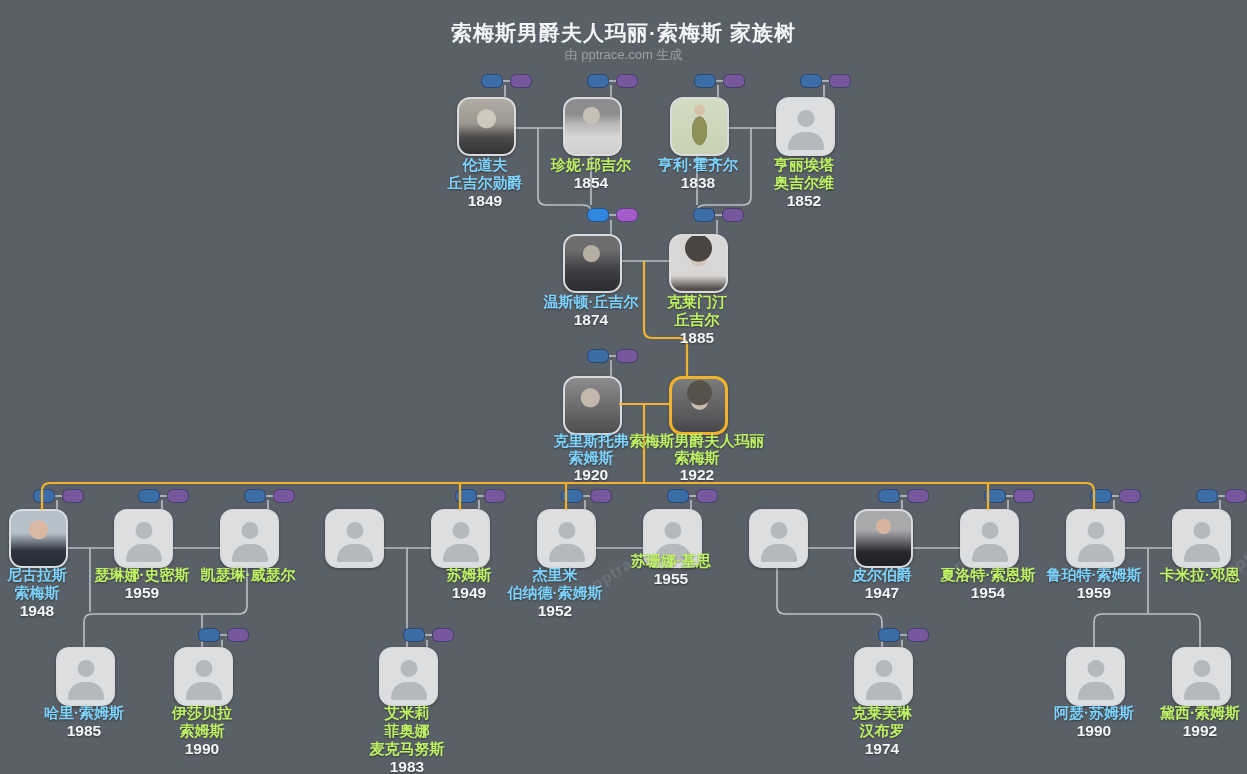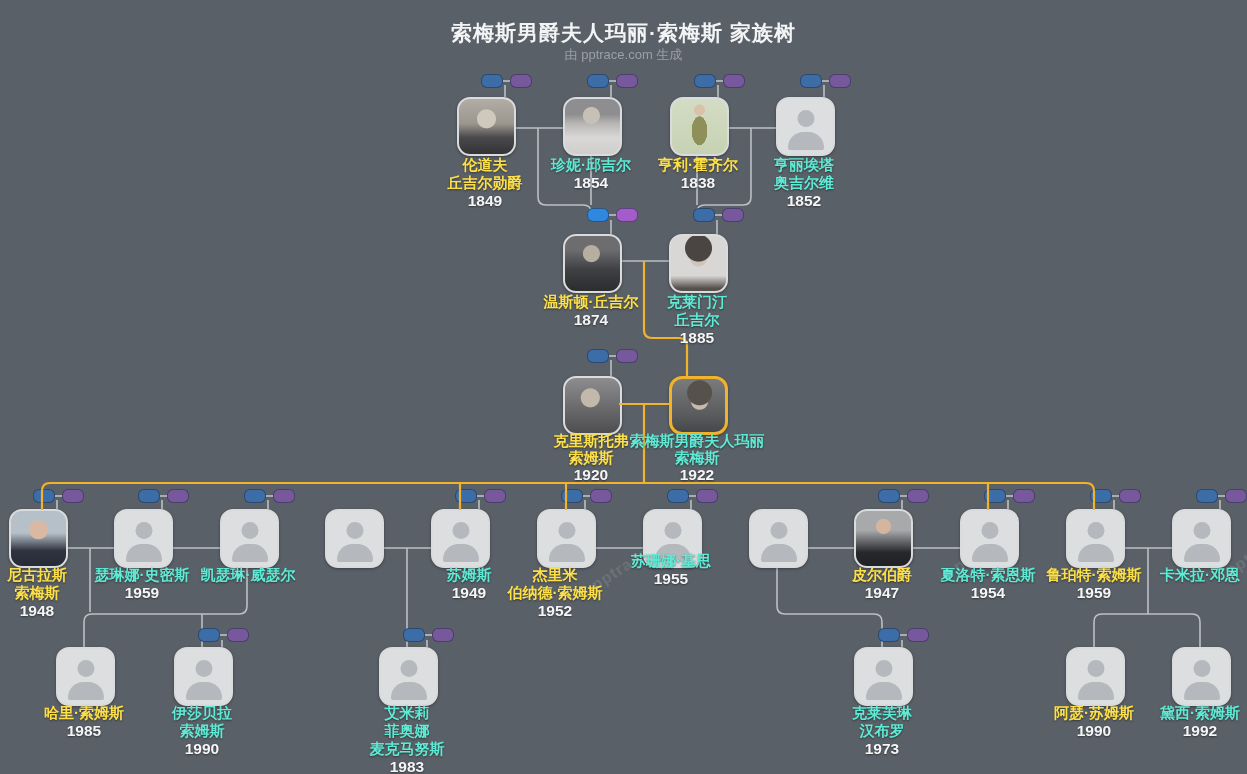--- a/index.html
+++ b/index.html
@@ -51,22 +51,22 @@
   .pill.blue{background:#3d6da6;}
   .pill.purple{background:#78589d;}
   .pills.bright .pill.blue{background:#2f88dd;}
   .pills.bright .pill.purple{background:#a55ccb;}
   .plink{width:7px;height:1.6px;background:#a7adb4;}
   .label{position:absolute;width:180px;text-align:center;z-index:5;
          font-weight:700;font-size:15px;line-height:18px;
          text-shadow:0 1px 2px rgba(0,0,0,.45);}
   .label.tight{line-height:17px;}
   .label span{display:block;}
-  .nm.m{color:#fde047;}
-  .nm.f{color:#5eead4;}
+  .nm.m{color:#7dd3fc;}
+  .nm.f{color:#bef264;}
   .yr{color:#f4f5f6;font-size:15.5px;}
 </style>
 </head>
 <body>
 
 <div id="title">索梅斯男爵夫人玛丽·索梅斯 家族树</div>
 <div id="subtitle">由 pptrace.com 生成</div>
 
 <svg class="layer lines" width="1247" height="774">
   <g fill="none" stroke="#ccd1d6" stroke-width="1.6" opacity="0.85">
@@ -433,21 +433,21 @@
   </div>
 <div class="label" style="left:317px;top:704px">
     <span class="nm f">艾米莉</span>
     <span class="nm f">菲奥娜</span>
     <span class="nm f">麦克马努斯</span>
     <span class="yr">1983</span>
   </div>
 <div class="label" style="left:792px;top:704px">
     <span class="nm f">克莱芙琳</span>
     <span class="nm f">汉布罗</span>
-    <span class="yr">1973</span>
+    <span class="yr">1974</span>
   </div>
 <div class="label" style="left:1004px;top:704px">
     <span class="nm m">阿瑟·苏姆斯</span>
     <span class="yr">1990</span>
   </div>
 <div class="label" style="left:1110px;top:704px">
     <span class="nm f">黛西·索姆斯</span>
     <span class="yr">1992</span>
   </div>
 

